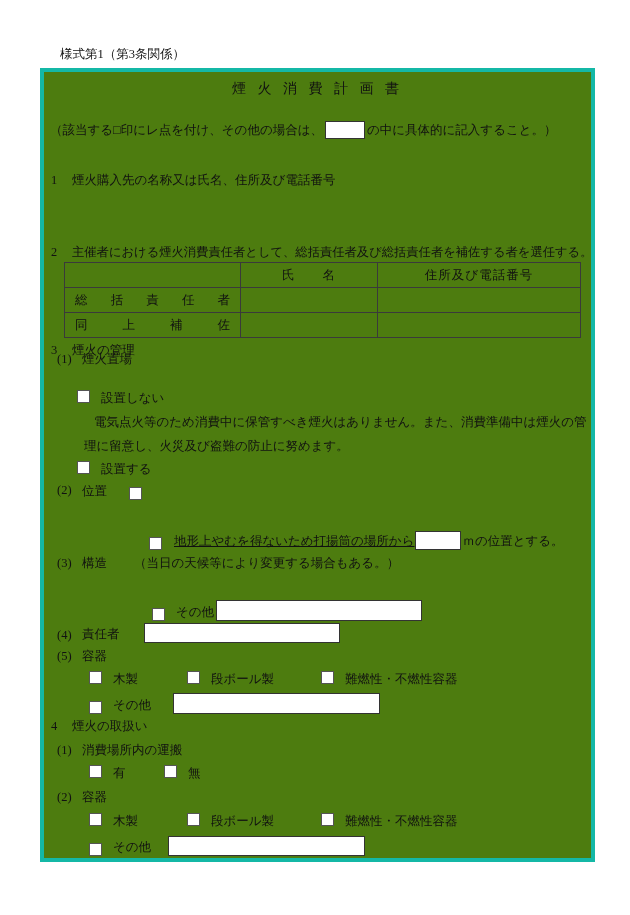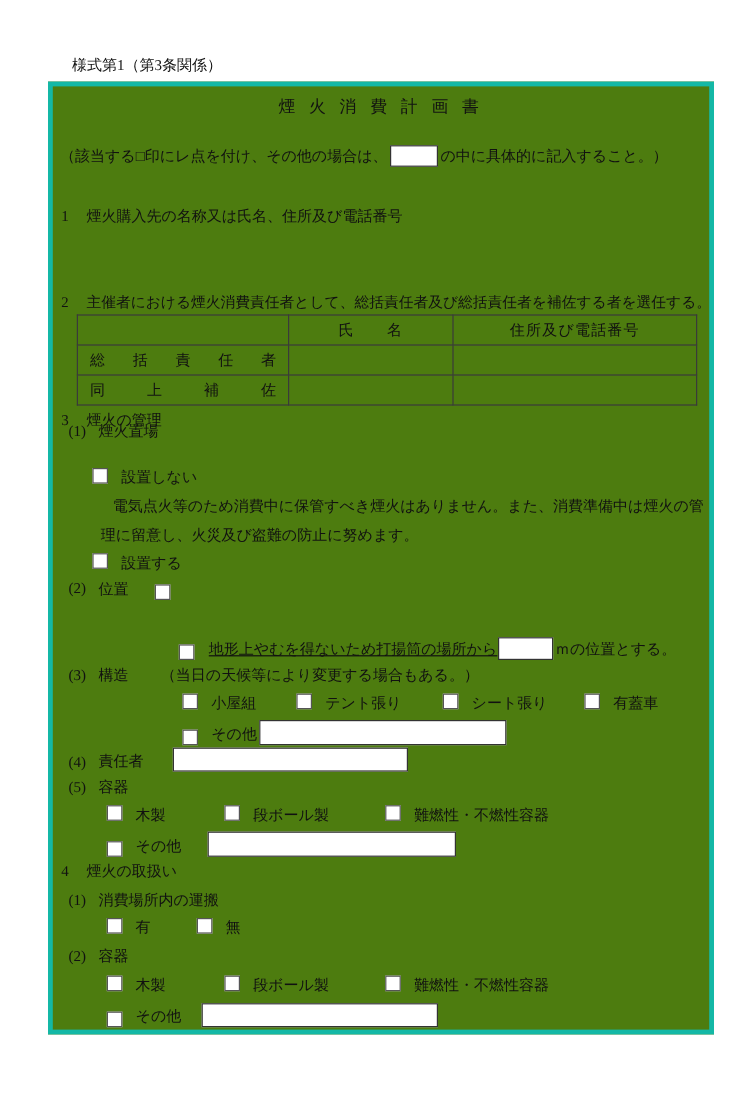--- a/index.html
+++ b/index.html
@@ -109,26 +109,20 @@
       <span class="cb"></span>
       <span style="margin-left:12px;text-decoration:underline;">地形上やむを得ないため打揚筒の場所から</span>
       <span class="ibox" style="width:44px; height:17px; margin:0 1px;"></span>
       <span>ｍの位置とする。</span>
     </div>
 
     <div class="row" style="left:13px; top:483px;">
       <span class="num2">(3)</span><span style="display:inline-block; width:52px;">構造</span><span>（当日の天候等により変更する場合もある。）</span>
     </div>
 
-    <div class="abs" style="left:0; right:0; top:506px; height:20px;">
-      <span class="optspan" style="left:108px;"><span class="cb"></span><span class="cbgap">小屋組</span></span>
-      <span class="optspan" style="left:203px;"><span class="cb"></span><span class="cbgap">テント張り</span></span>
-      <span class="optspan" style="left:325px;"><span class="cb"></span><span class="cbgap">シート張り</span></span>
-      <span class="optspan" style="left:443px;"><span class="cb"></span><span class="cbgap">有蓋車</span></span>
-    </div>
 
     <div class="flexrow" style="left:108px; top:528px;">
       <span class="cb"></span>
       <span style="margin-left:11px; display:inline-block; width:38px;">その他</span>
       <span class="ibox" style="width:204px; height:19px; margin-left:2px;"></span>
     </div>
 
     <div class="flexrow" style="left:13px; top:551px;">
       <span class="num2">(4)</span>
       <span style="display:inline-block; width:62px;">責任者</span>

